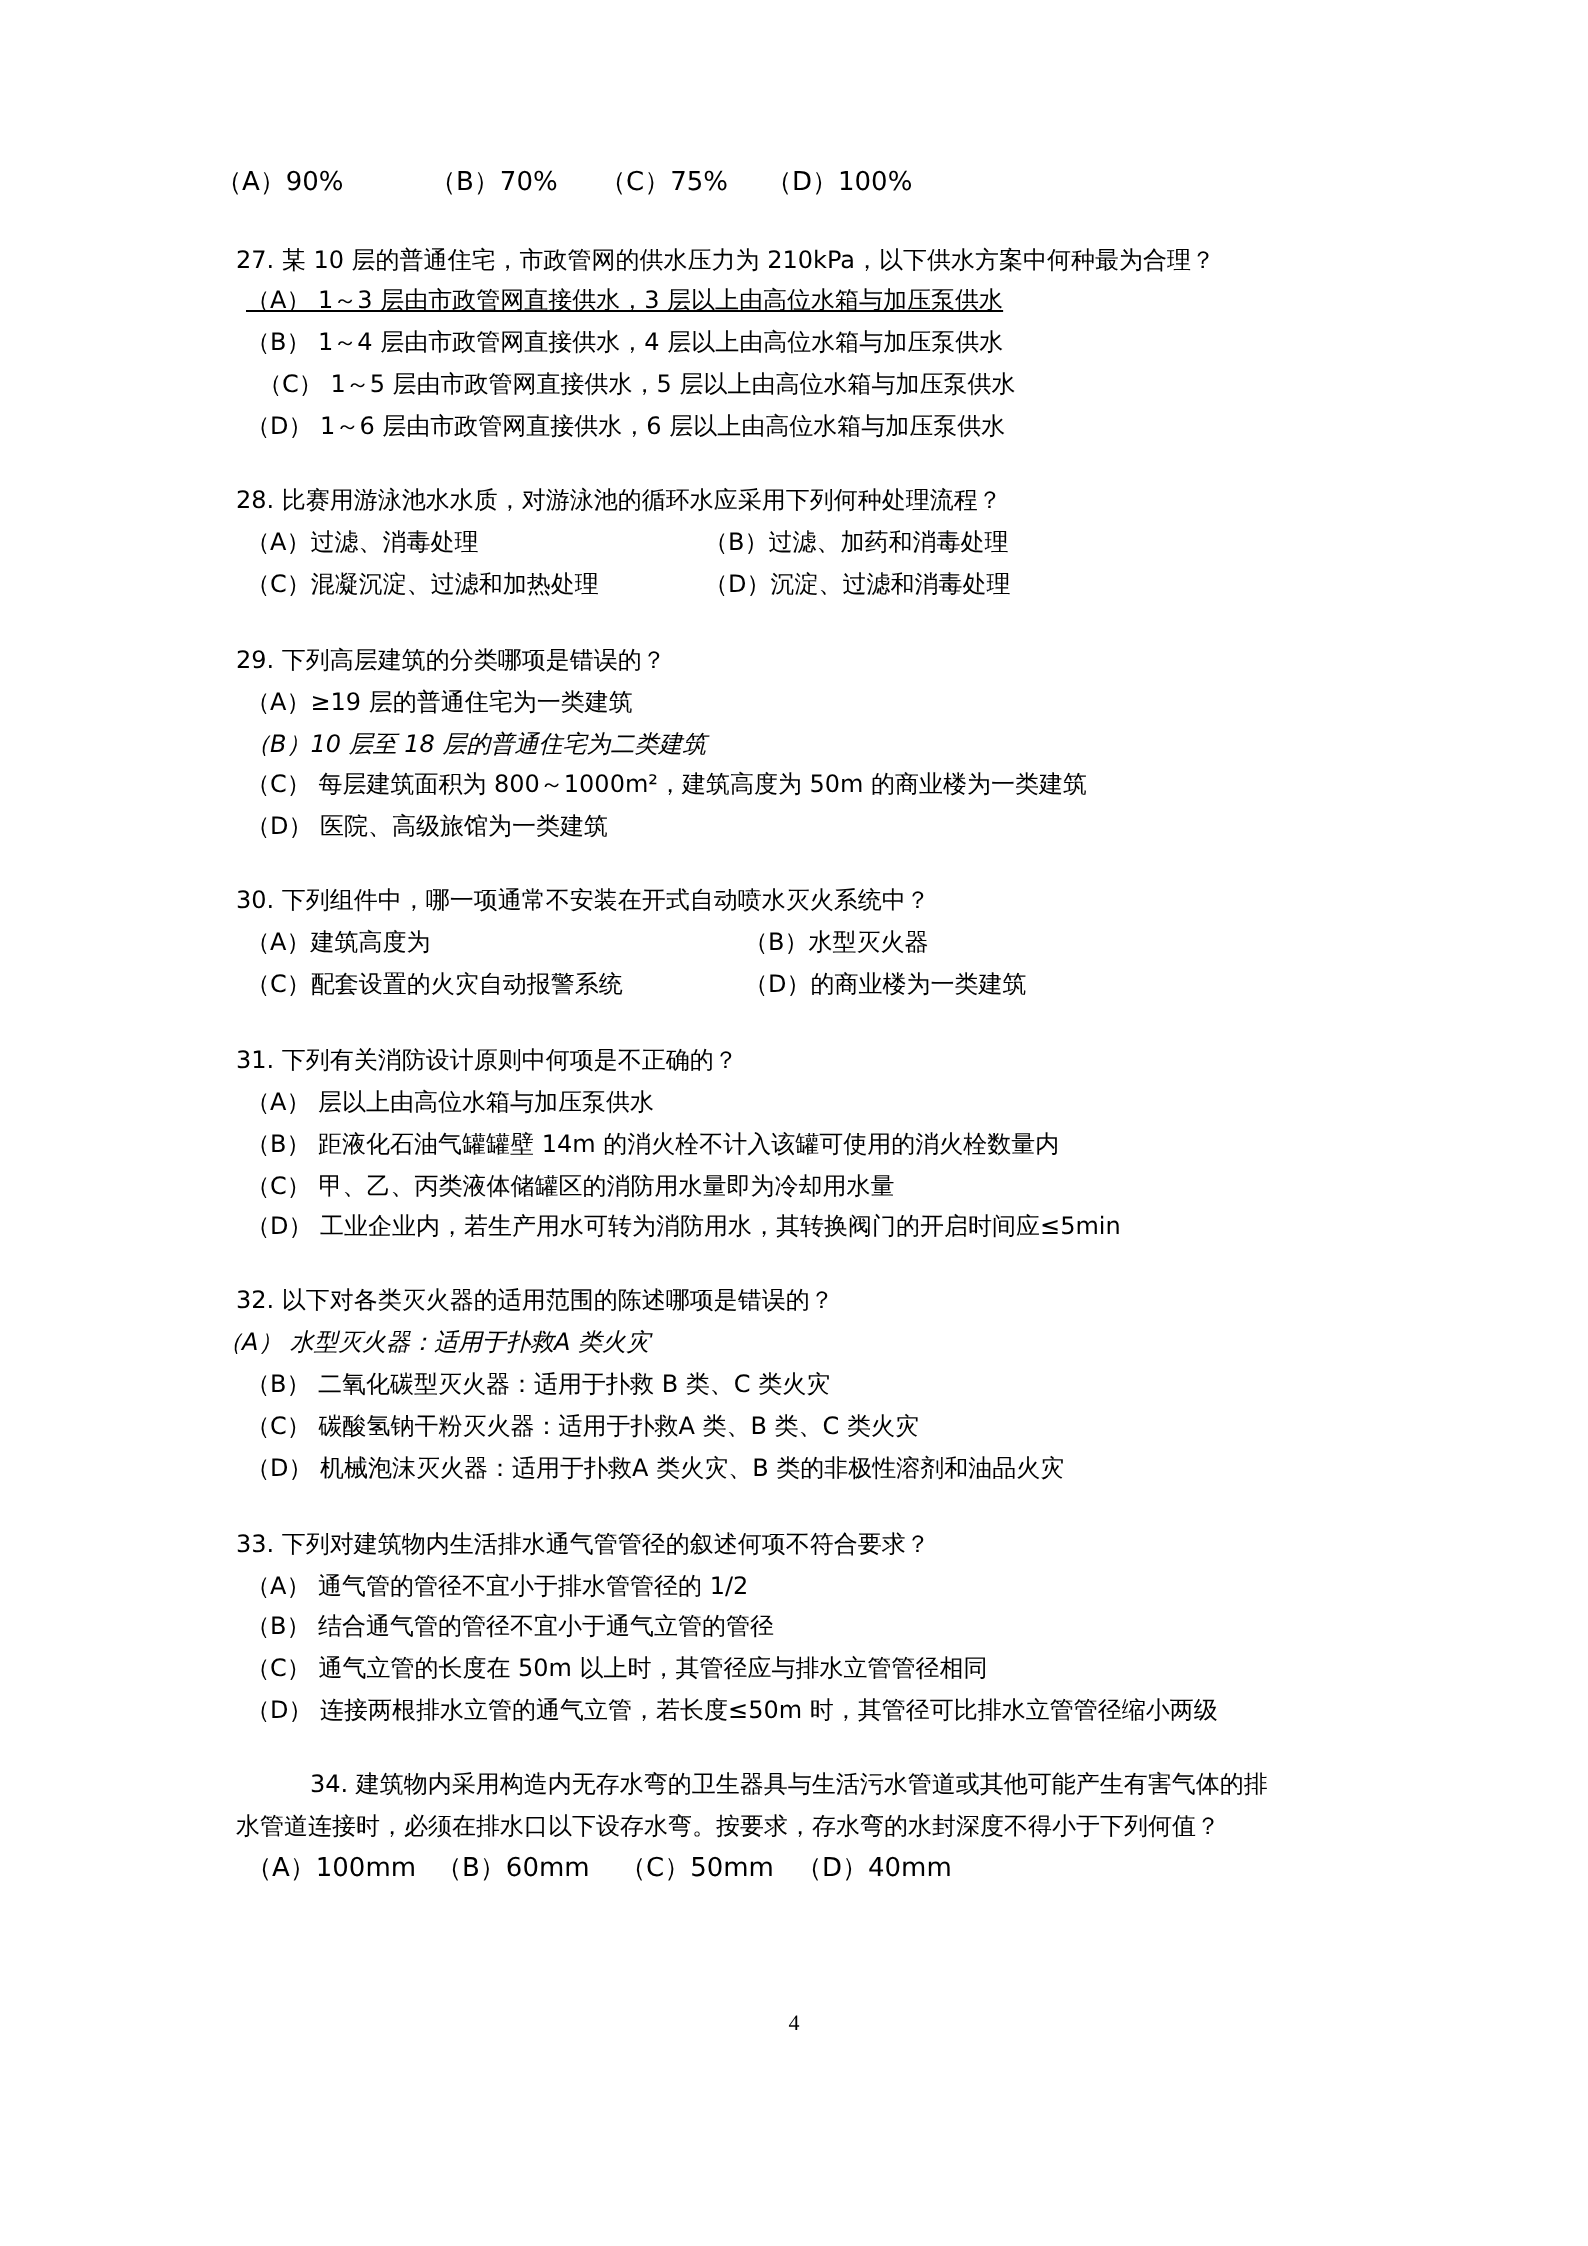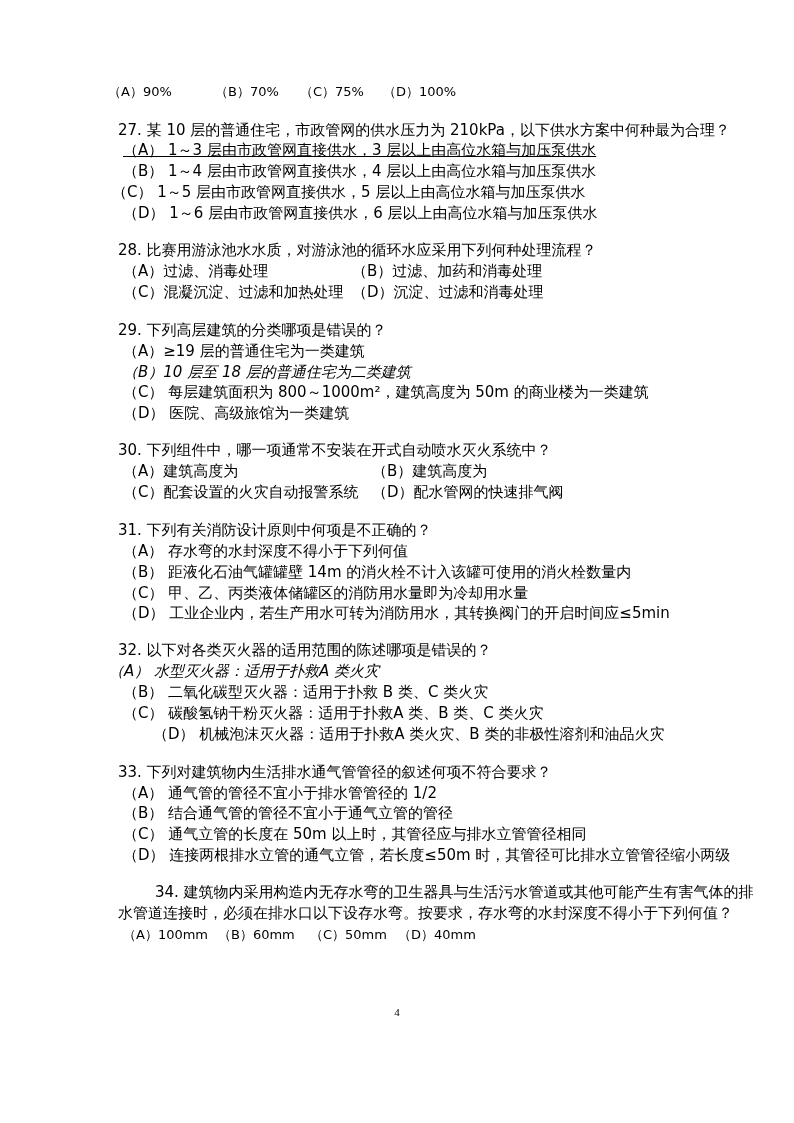--- a/index.html
+++ b/index.html
@@ -1,65 +1,65 @@
 <!DOCTYPE html>
 <html><head>
 <meta charset="utf-8">
 <style>
   html, body { margin: 0; padding: 0; background: #ffffff; }
   body { width: 794px; height: 1123px; position: relative; overflow: hidden;
          font-family: "DejaVu Sans", "Liberation Sans", sans-serif; color: #000; }
-  .line { position: absolute; white-space: nowrap; font-size: 15px; line-height: 20px; }
+  .line { position: absolute; white-space: nowrap; font-size: 12px; line-height: 20px; }
   .opt { position: absolute; white-space: nowrap; font-size: 13px; line-height: 20px; }
   .page-num { position: absolute; top: 1006px; left: 0; width: 794px; text-align: center;
               font-size: 11px; font-family: "Liberation Serif", serif; }
 </style>
 </head>
 <body>
 
 <div class="opt" style="top:82px;left:108px;">（A）90%</div>
 <div class="opt" style="top:82px;left:215px;">（B）70%</div>
 <div class="opt" style="top:82px;left:300px;">（C）75%</div>
 <div class="opt" style="top:82px;left:383px;">（D）100%</div>
 
 <div class="line" style="top:120px;left:118px;">27.  某 10 层的普通住宅，市政管网的供水压力为 210kPa，以下供水方案中何种最为合理？</div>
 <div class="line" style="top:140px;left:123px;text-decoration:underline;">（A） 1～3 层由市政管网直接供水，3 层以上由高位水箱与加压泵供水</div>
 <div class="line" style="top:161px;left:123px;">（B） 1～4 层由市政管网直接供水，4 层以上由高位水箱与加压泵供水</div>
-<div class="line" style="top:182px;left:112px;">（C） 1～5 层由市政管网直接供水，5 层以上由高位水箱与加压泵供水</div>
+<div class="line" style="top:182px;left:129px;">（C） 1～5 层由市政管网直接供水，5 层以上由高位水箱与加压泵供水</div>
 <div class="line" style="top:203px;left:123px;">（D） 1～6 层由市政管网直接供水，6 层以上由高位水箱与加压泵供水</div>
 
 <div class="line" style="top:240px;left:118px;">28.  比赛用游泳池水水质，对游泳池的循环水应采用下列何种处理流程？</div>
 <div class="line" style="top:261px;left:123px;">（A）过滤、消毒处理</div>
 <div class="line" style="top:261px;left:352px;">（B）过滤、加药和消毒处理</div>
 <div class="line" style="top:282px;left:123px;">（C）混凝沉淀、过滤和加热处理</div>
 <div class="line" style="top:282px;left:352px;">（D）沉淀、过滤和消毒处理</div>
 
 <div class="line" style="top:320px;left:118px;">29.  下列高层建筑的分类哪项是错误的？</div>
 <div class="line" style="top:341px;left:123px;">（A）≥19 层的普通住宅为一类建筑</div>
 <div class="line" style="top:362px;left:123px;font-style:italic;">（B）10 层至  18 层的普通住宅为二类建筑</div>
 <div class="line" style="top:382px;left:123px;">（C） 每层建筑面积为 800～1000m²，建筑高度为 50m 的商业楼为一类建筑</div>
 <div class="line" style="top:403px;left:123px;">（D） 医院、高级旅馆为一类建筑</div>
 
 <div class="line" style="top:440px;left:118px;">30.  下列组件中，哪一项通常不安装在开式自动喷水灭火系统中？</div>
 <div class="line" style="top:461px;left:123px;">（A）建筑高度为</div>
-<div class="line" style="top:461px;left:372px;">（B）建筑高度为</div>
+<div class="line" style="top:461px;left:372px;">（B）水型灭火器</div>
 <div class="line" style="top:482px;left:123px;">（C）配套设置的火灾自动报警系统</div>
-<div class="line" style="top:482px;left:372px;">（D）配水管网的快速排气阀</div>
+<div class="line" style="top:482px;left:372px;">（D）的商业楼为一类建筑</div>
 
 <div class="line" style="top:520px;left:118px;">31.  下列有关消防设计原则中何项是不正确的？</div>
-<div class="line" style="top:541px;left:123px;">（A） 存水弯的水封深度不得小于下列何值</div>
+<div class="line" style="top:541px;left:123px;">（A） 层以上由高位水箱与加压泵供水</div>
 <div class="line" style="top:562px;left:123px;">（B） 距液化石油气罐罐壁 14m 的消火栓不计入该罐可使用的消火栓数量内</div>
 <div class="line" style="top:583px;left:123px;">（C） 甲、乙、丙类液体储罐区的消防用水量即为冷却用水量</div>
 <div class="line" style="top:603px;left:123px;">（D） 工业企业内，若生产用水可转为消防用水，其转换阀门的开启时间应≤5min</div>
 
 <div class="line" style="top:640px;left:118px;">32.  以下对各类灭火器的适用范围的陈述哪项是错误的？</div>
 <div class="line" style="top:661px;left:109px;font-style:italic;">（A） 水型灭火器：适用于扑救A 类火灾</div>
 <div class="line" style="top:682px;left:123px;">（B） 二氧化碳型灭火器：适用于扑救 B 类、C 类火灾</div>
 <div class="line" style="top:703px;left:123px;">（C） 碳酸氢钠干粉灭火器：适用于扑救A 类、B 类、C 类火灾</div>
-<div class="line" style="top:724px;left:123px;margin-left:30px;">（D） 机械泡沫灭火器：适用于扑救A 类火灾、B 类的非极性溶剂和油品火灾</div>
+<div class="line" style="top:724px;left:123px;">（D） 机械泡沫灭火器：适用于扑救A 类火灾、B 类的非极性溶剂和油品火灾</div>
 
 <div class="line" style="top:762px;left:118px;">33.  下列对建筑物内生活排水通气管管径的叙述何项不符合要求？</div>
 <div class="line" style="top:783px;left:123px;">（A） 通气管的管径不宜小于排水管管径的 1/2</div>
 <div class="line" style="top:803px;left:123px;">（B） 结合通气管的管径不宜小于通气立管的管径</div>
 <div class="line" style="top:824px;left:123px;">（C） 通气立管的长度在 50m 以上时，其管径应与排水立管管径相同</div>
 <div class="line" style="top:845px;left:123px;">（D） 连接两根排水立管的通气立管，若长度≤50m 时，其管径可比排水立管管径缩小两级</div>
 
 <div class="line" style="top:882px;left:118px;margin-left:37px;">34.  建筑物内采用构造内无存水弯的卫生器具与生活污水管道或其他可能产生有害气体的排</div>
 <div class="line" style="top:903px;left:118px;">水管道连接时，必须在排水口以下设存水弯。按要求，存水弯的水封深度不得小于下列何值？</div>
 <div class="opt" style="top:925px;left:123px;">（A）100mm</div>

